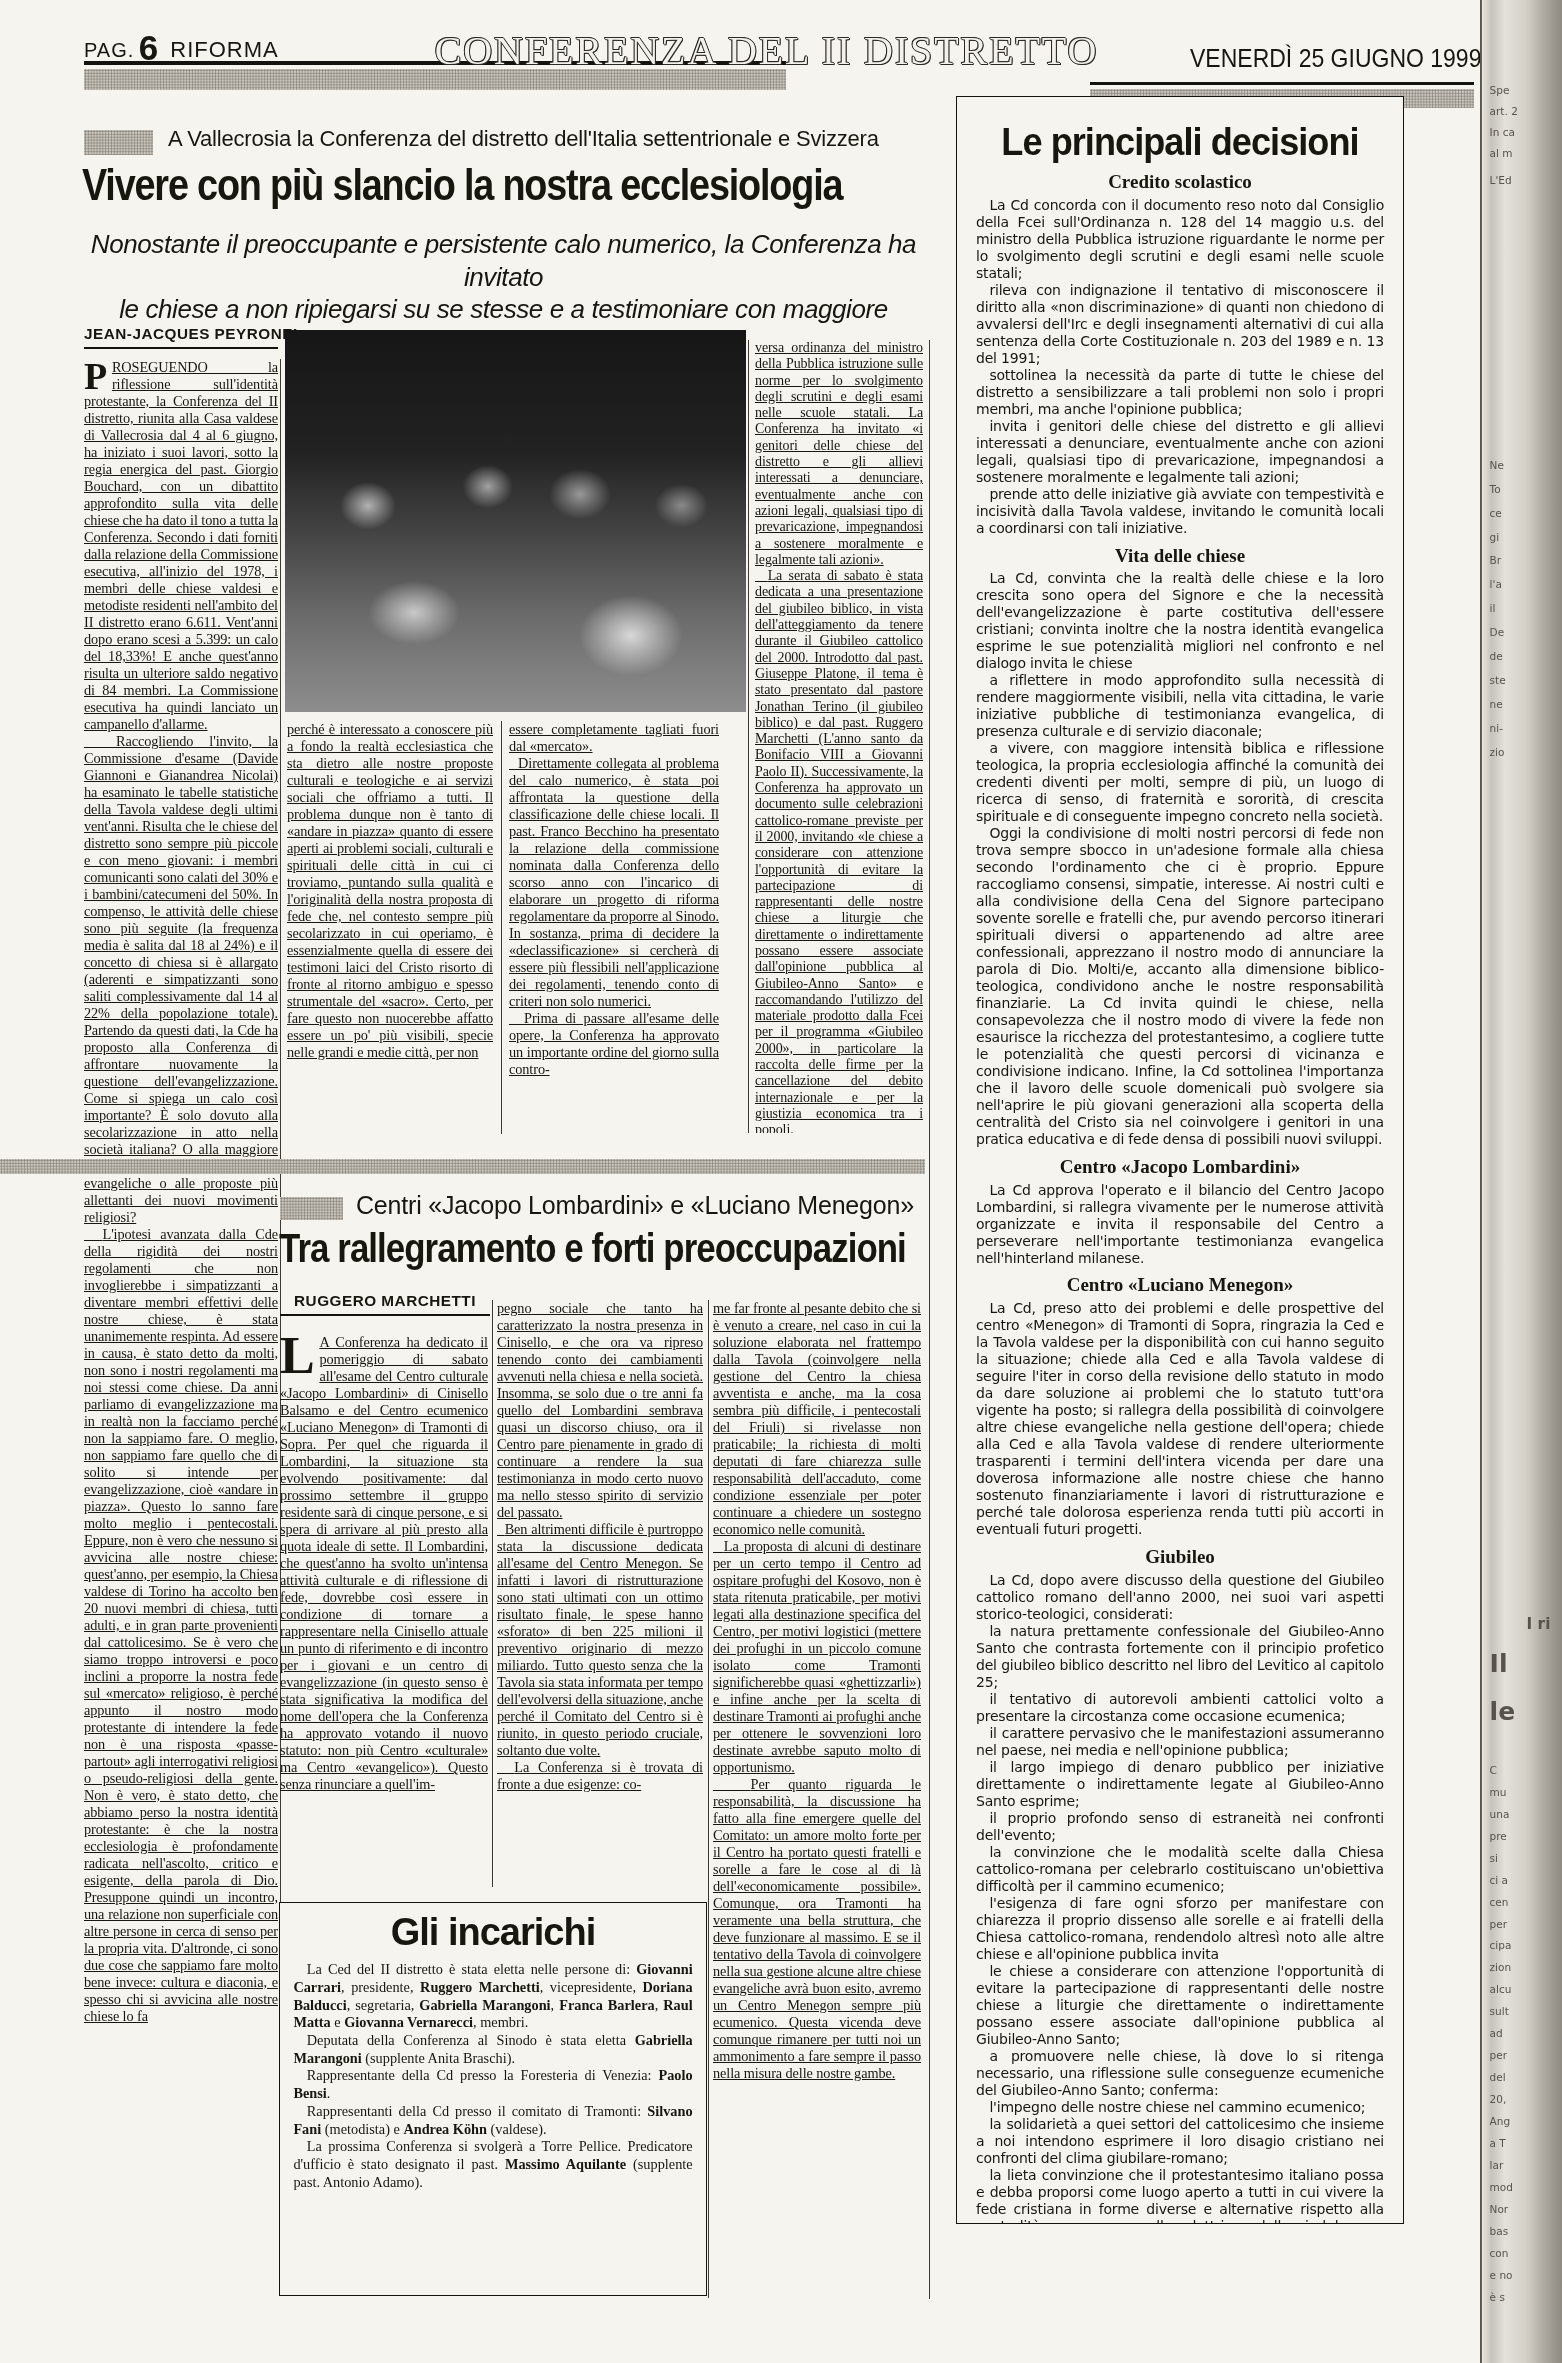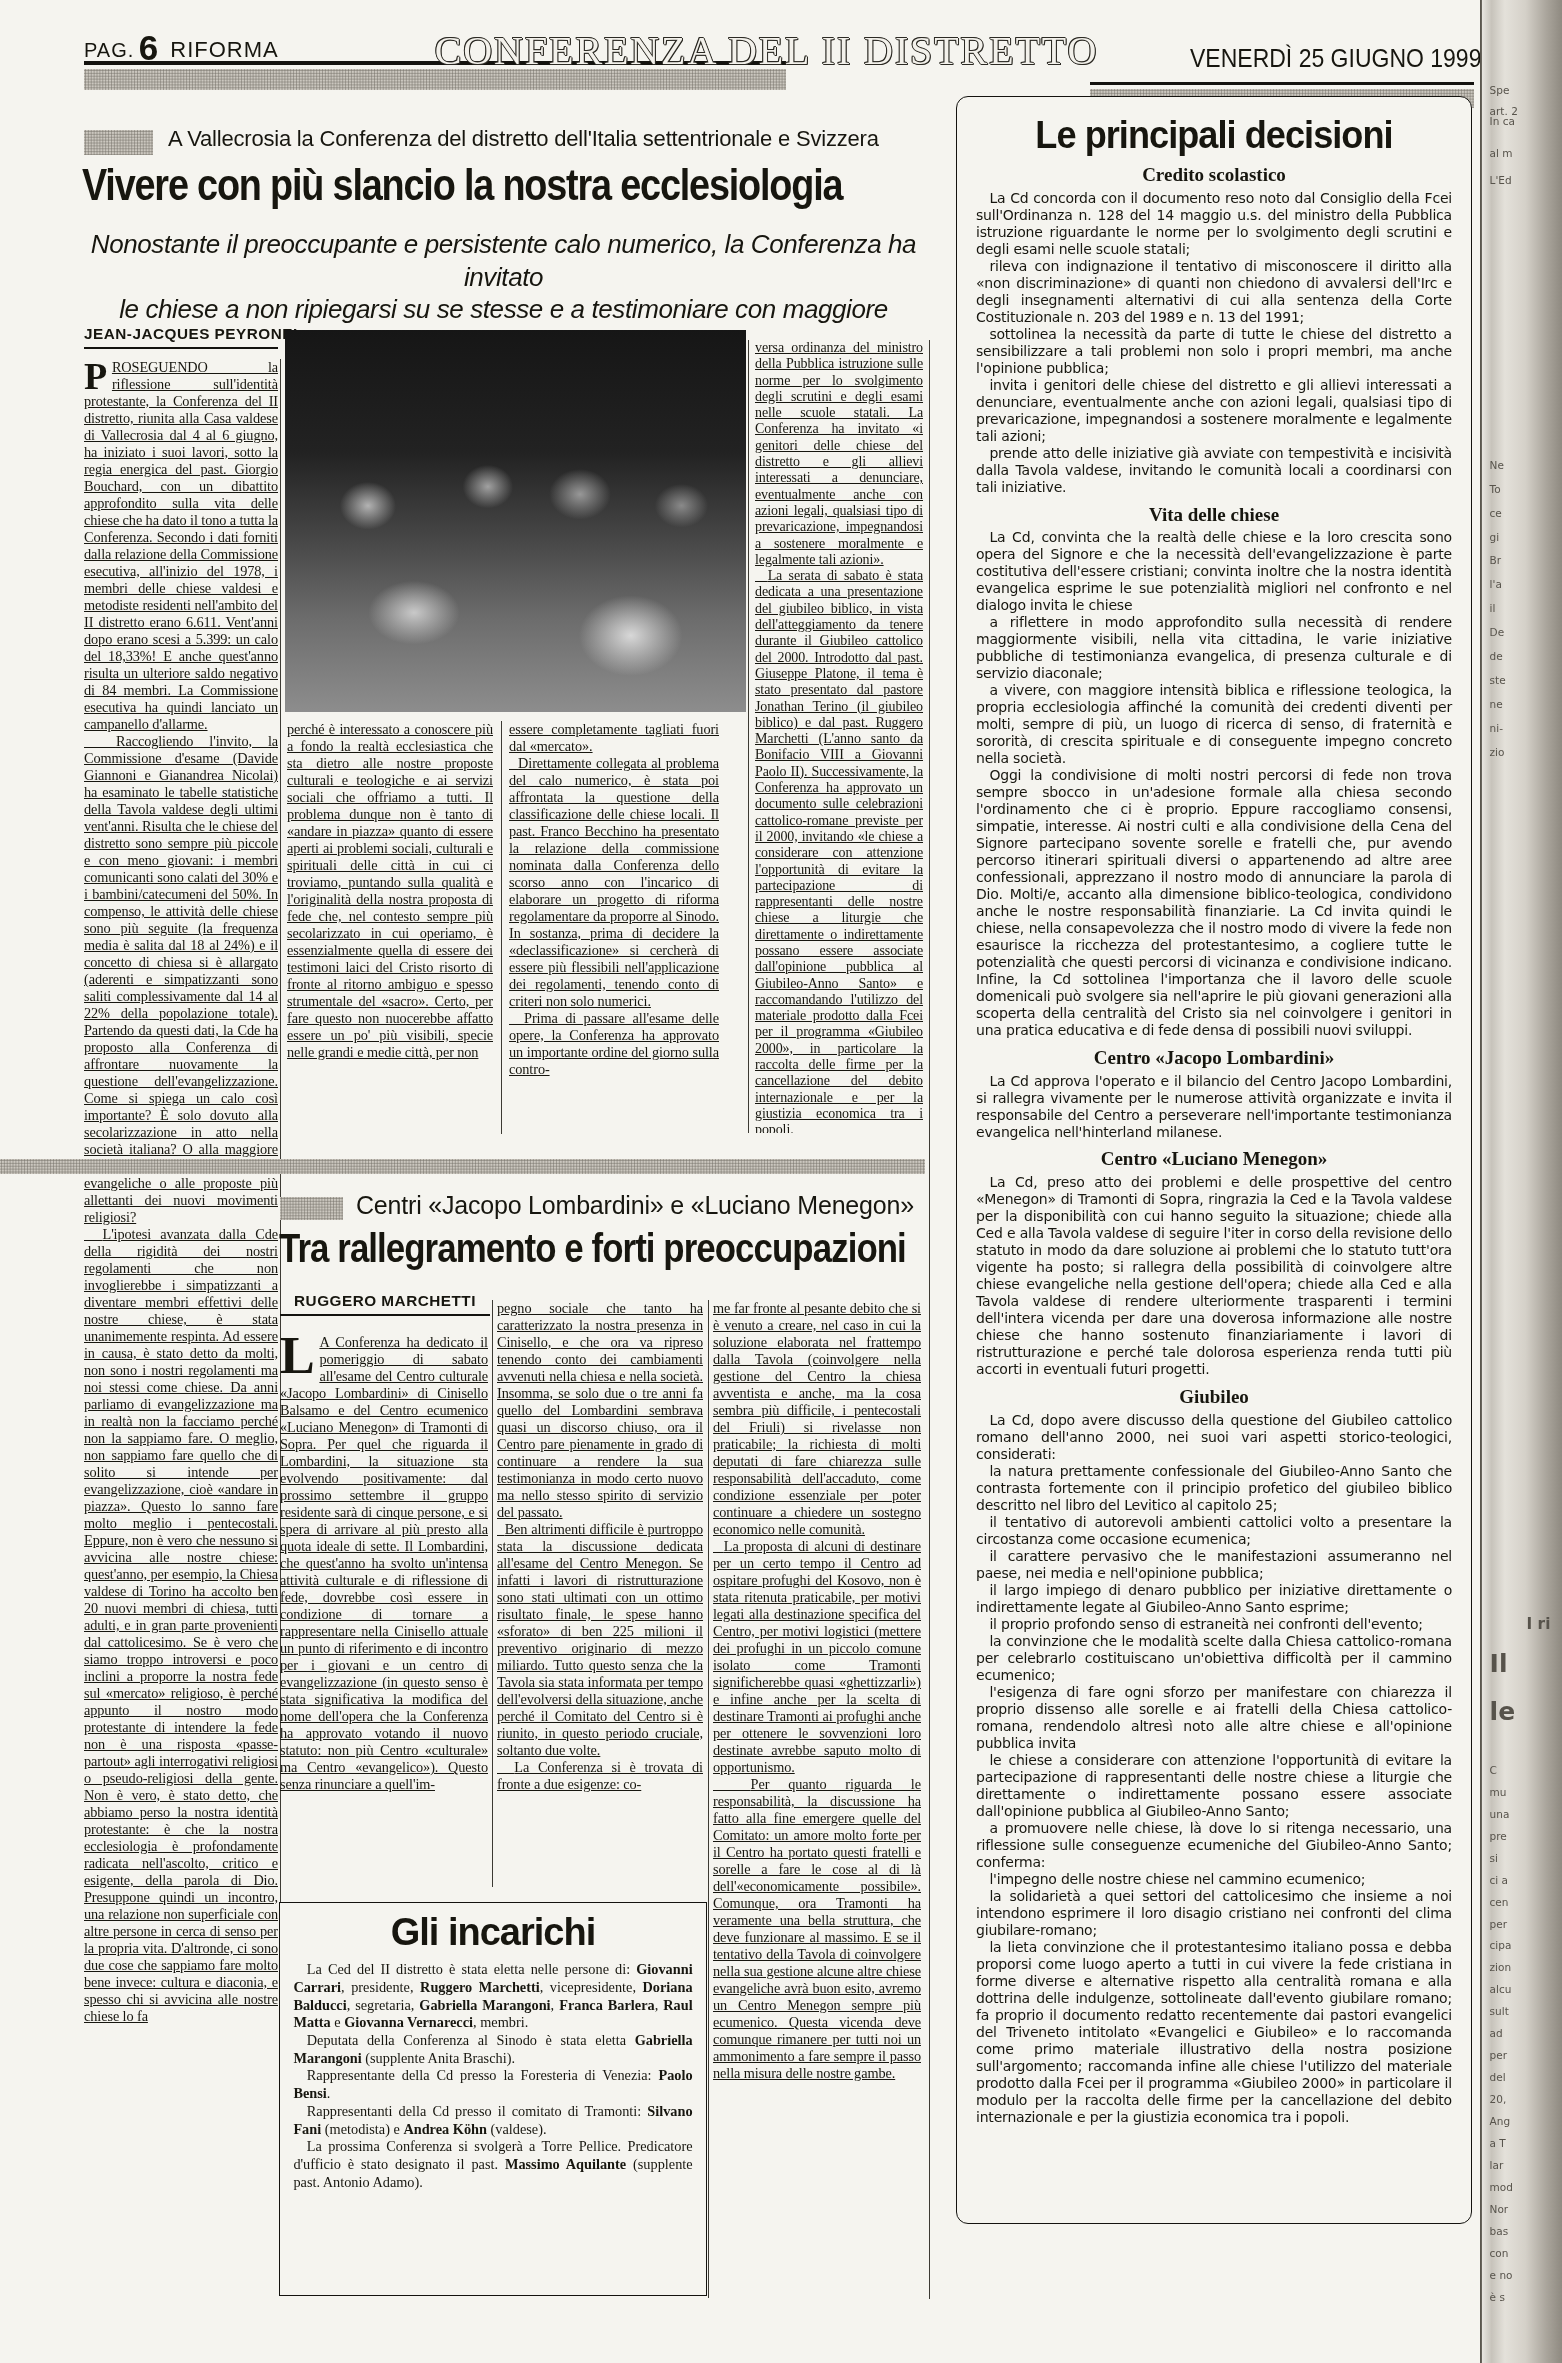--- a/index.html
+++ b/index.html
@@ -45,22 +45,22 @@
     letter-spacing:-1.1px;white-space:nowrap;transform:scaleX(.85);transform-origin:left top;}
   .byline2{left:280px;top:1292px;width:210px;text-align:center;}
   
   .boxframe{left:279px;top:1902px;width:428px;height:394px;border:1.9px solid #14130f;background:#f5f4ef;
     box-sizing:border-box;padding:5.7px 13.4px;overflow:hidden;}
   .boxtitle{text-align:center;font-family:"Liberation Sans",sans-serif;font-weight:bold;font-size:38px;
     letter-spacing:-1px;margin:1.9px 0 7.6px 0;}
   .box-p{margin:0;font-size:14.3px;line-height:17.7px;text-align:justify;text-indent:13.4px;}
   .box-p .b{font-weight:bold;}
   
-  .sidebar{left:956px;top:96px;width:516px;height:2128px;border:1.9px solid #14130f;border-radius:12px;
-    background:#f5f4ef;box-sizing:border-box;padding:11px 19px;overflow:hidden;}
+  .sidebar{left:956px;top:96px;width:448px;height:2128px;border:1.9px solid #14130f;border-radius:0;
+    background:#f5f4ef;box-sizing:border-box;padding:18px 19px;overflow:hidden;}
   .sbtitle{text-align:center;font-family:"Liberation Sans",sans-serif;font-weight:bold;font-size:38px;
     letter-spacing:-1px;margin:5.7px 0 5.7px 0;transform:scaleX(.95);transform-origin:center top;}
   .sb-head{text-align:center;font-weight:bold;font-size:19px;margin:7.6px 0 3.8px 0;font-family:"Liberation Serif",serif;}
   .sb-p{margin:0;font-family:"DejaVu Sans",sans-serif;font-size:14px;line-height:17px;
     text-align:justify;text-indent:13.4px;letter-spacing:-0.2px;}
   
   .edge{left:1480px;top:0;width:83px;height:2364px;
     background:linear-gradient(90deg,#efede8 0%,#c7c3bb 14%,#e4e1da 30%,#d4d0c8 55%,#aaa59c 80%,#8d887f 100%);
     box-shadow:inset 1.9px 0 0 #5a564e;}
   .frag{position:absolute;left:9.6px;font-size:10.5px;color:#57534b;font-family:"DejaVu Sans",sans-serif;white-space:nowrap;}
@@ -166,21 +166,21 @@
         <p class="sb-p">l'impegno delle nostre chiese nel cammino ecumenico;</p>
         <p class="sb-p">la solidarietà a quei settori del cattolicesimo che insieme a noi intendono esprimere il loro disagio cristiano nei confronti del clima giubilare-romano;</p>
         <p class="sb-p">la lieta convinzione che il protestantesimo italiano possa e debba proporsi come luogo aperto a tutti in cui vivere la fede cristiana in forme diverse e alternative rispetto alla centralità romana e alla dottrina delle indulgenze, sottolineate dall'evento giubilare romano; fa proprio il documento redatto recentemente dai pastori evangelici del Triveneto intitolato «Evangelici e Giubileo» e lo raccomanda come primo materiale illustrativo della nostra posizione sull'argomento; raccomanda infine alle chiese l'utilizzo del materiale prodotto dalla Fcei per il programma «Giubileo 2000» in particolare il modulo per la raccolta delle firme per la cancellazione del debito internazionale e per la giustizia economica tra i popoli.</p>
       </div>
   </div>
 
   <div class="abs edge">
     <div>
         <div class="frag" style="top: 84px;">Spe</div>
         <div class="frag" style="top: 105px;">art. 2</div>
-        <div class="frag" style="top: 115px;">In ca</div>
+        <div class="frag" style="top: 126px;">In ca</div>
         <div class="frag" style="top: 147px;">al m</div>
         <div class="frag" style="top: 174px;">L'Ed</div>
         <div class="frag" style="top: 459px;">Ne</div>
         <div class="frag" style="top: 483px;">To</div>
         <div class="frag" style="top: 507px;">ce</div>
         <div class="frag" style="top: 531px;">gi</div>
         <div class="frag" style="top: 554px;">Br</div>
         <div class="frag" style="top: 578px;">l'a</div>
         <div class="frag" style="top: 602px;">il</div>
         <div class="frag" style="top: 626px;">De</div>

